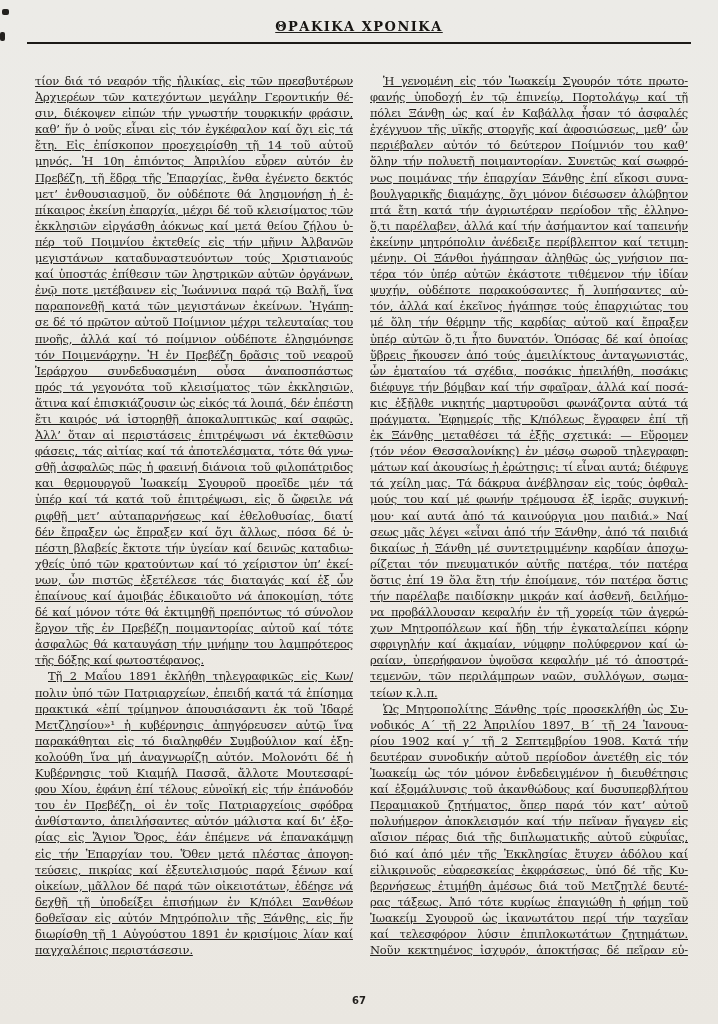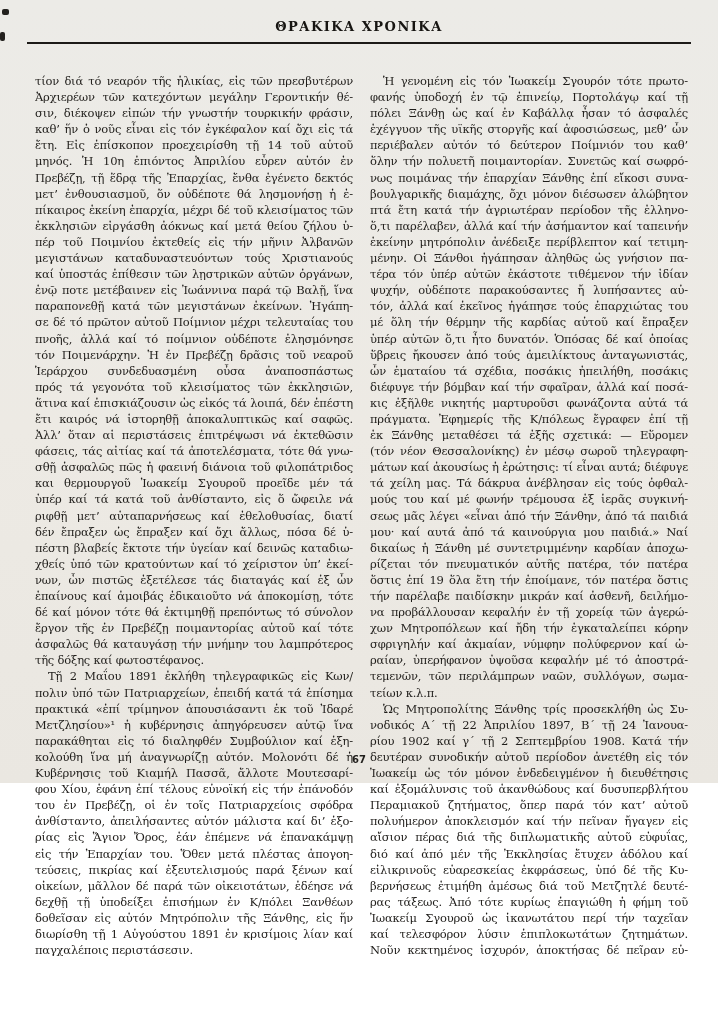--- a/index.html
+++ b/index.html
@@ -1,25 +1,26 @@
 <!DOCTYPE html>
 <html lang="el"><head>
 <meta charset="utf-8">
 <style>
   html, body { margin: 0; padding: 0; }
   body { width: 718px; height: 1024px; overflow: hidden; }
 
   .page {
     position: relative;
     width: 718px;
-    height: 783px;
+    height: 1024px;
     background: linear-gradient(180deg, #ecebe7 0%, #edeae4 55%, #eae7e1 100%);
     color: #1f1d1a;
     font-family: "DejaVu Serif", "Liberation Serif", serif;
     box-sizing: border-box;
+    text-decoration: underline;
   }
 
   
   .speck { position: absolute; background: #23211e; border-radius: 2px; }
   .speck.s1 { left: 2px; top: 9px;  width: 7px; height: 6px; }
   .speck.s2 { left: 0px; top: 32px; width: 5px; height: 9px; }
 
   .header { padding-top: 18px; }
   .header .title {
     text-align: center;
@@ -103,21 +104,21 @@
         <div class="line">πνοῆς, ἀλλά καί τό ποίμνιον οὐδέποτε ἐλησμόνησε</div>
         <div class="line">τόν Ποιμενάρχην. Ἡ ἐν Πρεβέζῃ δρᾶσις τοῦ νεαροῦ</div>
         <div class="line">Ἱεράρχου συνδεδυασμένη οὖσα ἀναποσπάστως</div>
         <div class="line">πρός τά γεγονότα τοῦ κλεισίματος τῶν ἐκκλησιῶν,</div>
         <div class="line">ἅτινα καί ἐπισκιάζουσιν ὡς εἰκός τά λοιπά, δέν ἐπέστη</div>
         <div class="line">ἔτι καιρός νά ἱστορηθῇ ἀποκαλυπτικῶς καί σαφῶς.</div>
         <div class="line">Ἀλλ’ ὅταν αἱ περιστάσεις ἐπιτρέψωσι νά ἐκτεθῶσιν</div>
         <div class="line">φάσεις, τάς αἰτίας καί τά ἀποτελέσματα, τότε θά γνω-</div>
         <div class="line">σθῇ ἀσφαλῶς πῶς ἡ φαεινή διάνοια τοῦ φιλοπάτριδος</div>
         <div class="line">και θερμουργοῦ Ἰωακείμ Σγουροῦ προεῖδε μέν τά</div>
-        <div class="line">ὑπέρ καί τά κατά τοῦ ἀνθίσταντο, εἰς ὅ ὤφειλε νά</div>
+        <div class="line">ὑπέρ καί τά κατά τοῦ ἐπιτρέψωσι, εἰς ὅ ὤφειλε νά</div>
         <div class="line">ριφθῇ μετ’ αὐταπαρνήσεως καί ἐθελοθυσίας, διατί</div>
         <div class="line">δέν ἔπραξεν ὡς ἔπραξεν καί ὄχι ἄλλως, πόσα δέ ὑ-</div>
         <div class="line">πέστη βλαβείς ἔκτοτε τήν ὑγείαν καί δεινῶς καταδιω-</div>
         <div class="line">χθείς ὑπό τῶν κρατούντων καί τό χείριστον ὑπ’ ἐκεί-</div>
         <div class="line">νων, ὧν πιστῶς ἐξετέλεσε τάς διαταγάς καί ἐξ ὧν</div>
         <div class="line">ἐπαίνους καί ἀμοιβάς ἐδικαιοῦτο νά ἀποκομίσῃ, τότε</div>
         <div class="line">δέ καί μόνον τότε θά ἐκτιμηθῇ πρεπόντως τό σύνολον</div>
         <div class="line">ἔργον τῆς ἐν Πρεβέζῃ ποιμαντορίας αὐτοῦ καί τότε</div>
         <div class="line">ἀσφαλῶς θά καταυγάσῃ τήν μνήμην του λαμπρότερος</div>
         <div class="line p-end">τῆς δόξης καί φωτοστέφανος.</div>
@@ -161,22 +162,22 @@
         <div class="line">ὕβρεις ἤκουσεν ἀπό τούς ἀμειλίκτους ἀνταγωνιστάς,</div>
         <div class="line">ὧν ἐματαίου τά σχέδια, ποσάκις ἠπειλήθη, ποσάκις</div>
         <div class="line">διέφυγε τήν βόμβαν καί τήν σφαῖραν, ἀλλά καί ποσά-</div>
         <div class="line">κις ἐξῆλθε νικητής μαρτυροῦσι φωνάζοντα αὐτά τά</div>
         <div class="line">πράγματα. Ἐφημερίς τῆς Κ/πόλεως ἔγραφεν ἐπί τῇ</div>
         <div class="line">ἐκ Ξάνθης μεταθέσει τά ἑξῆς σχετικά: — Εὕρομεν</div>
         <div class="line">(τόν νέον Θεσσαλονίκης) ἐν μέσῳ σωροῦ τηλεγραφη-</div>
         <div class="line">μάτων καί ἀκουσίως ἡ ἐρώτησις: τί εἶναι αυτά; διέφυγε</div>
         <div class="line">τά χείλη μας. Τά δάκρυα ἀνέβλησαν εἰς τούς ὀφθαλ-</div>
         <div class="line">μούς του καί μέ φωνήν τρέμουσα ἐξ ἱερᾶς συγκινή-</div>
+        <div class="line">μου· καί αυτά ἀπό τά καινούργια μου παιδιά.» Ναί</div>
         <div class="line">σεως μᾶς λέγει «εἶναι ἀπό τήν Ξάνθην, ἀπό τά παιδιά</div>
-        <div class="line">μου· καί αυτά ἀπό τά καινούργια μου παιδιά.» Ναί</div>
         <div class="line">δικαίως ἡ Ξάνθη μέ συντετριμμένην καρδίαν ἀποχω-</div>
         <div class="line">ρίζεται τόν πνευματικόν αὐτῆς πατέρα, τόν πατέρα</div>
         <div class="line">ὅστις ἐπί 19 ὅλα ἔτη τήν ἐποίμανε, τόν πατέρα ὅστις</div>
         <div class="line">τήν παρέλαβε παιδίσκην μικράν καί ἀσθενῆ, δειλήμο-</div>
         <div class="line">να προβάλλουσαν κεφαλήν ἐν τῇ χορείᾳ τῶν ἀγερώ-</div>
         <div class="line">χων Μητροπόλεων καί ἤδη τήν ἐγκαταλείπει κόρην</div>
         <div class="line">σφριγηλήν καί ἀκμαίαν, νύμφην πολύφερνον καί ὡ-</div>
         <div class="line">ραίαν, ὑπερήφανον ὑψοῦσα κεφαλήν μέ τό ἀποστρά-</div>
         <div class="line">τεμενῶν, τῶν περιλάμπρων ναῶν, συλλόγων, σωμα-</div>
         <div class="line p-end">τείων κ.λ.π.</div>

